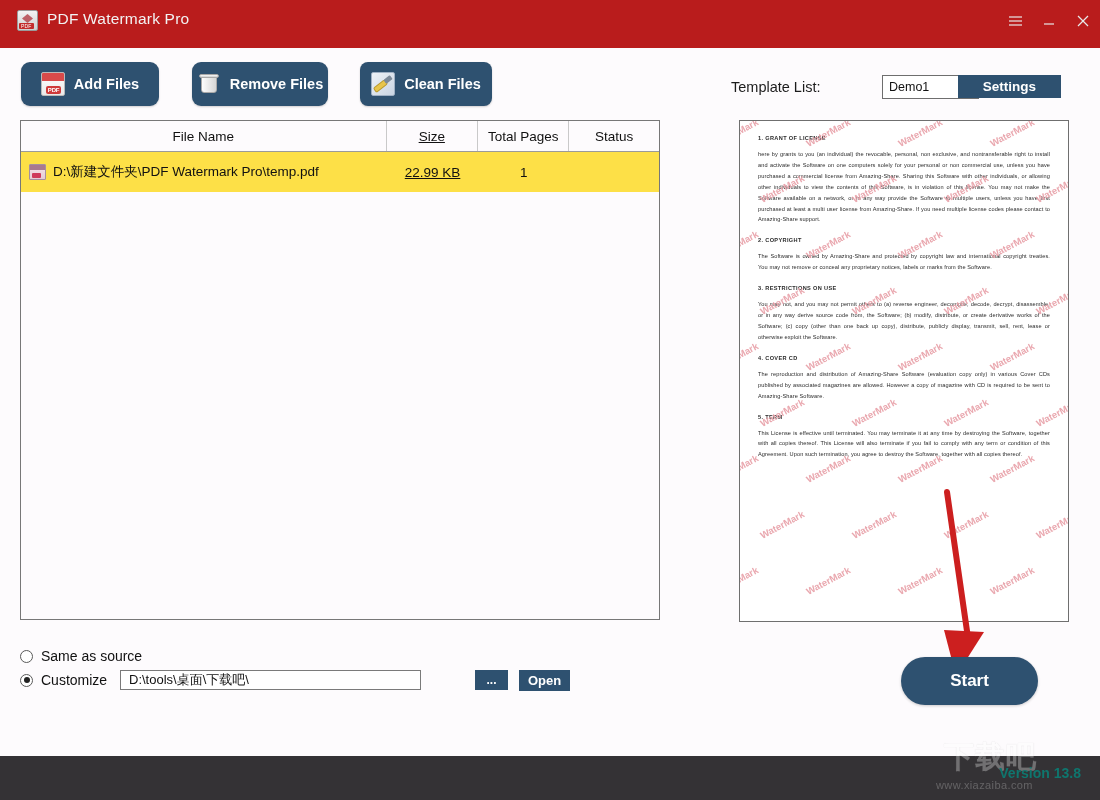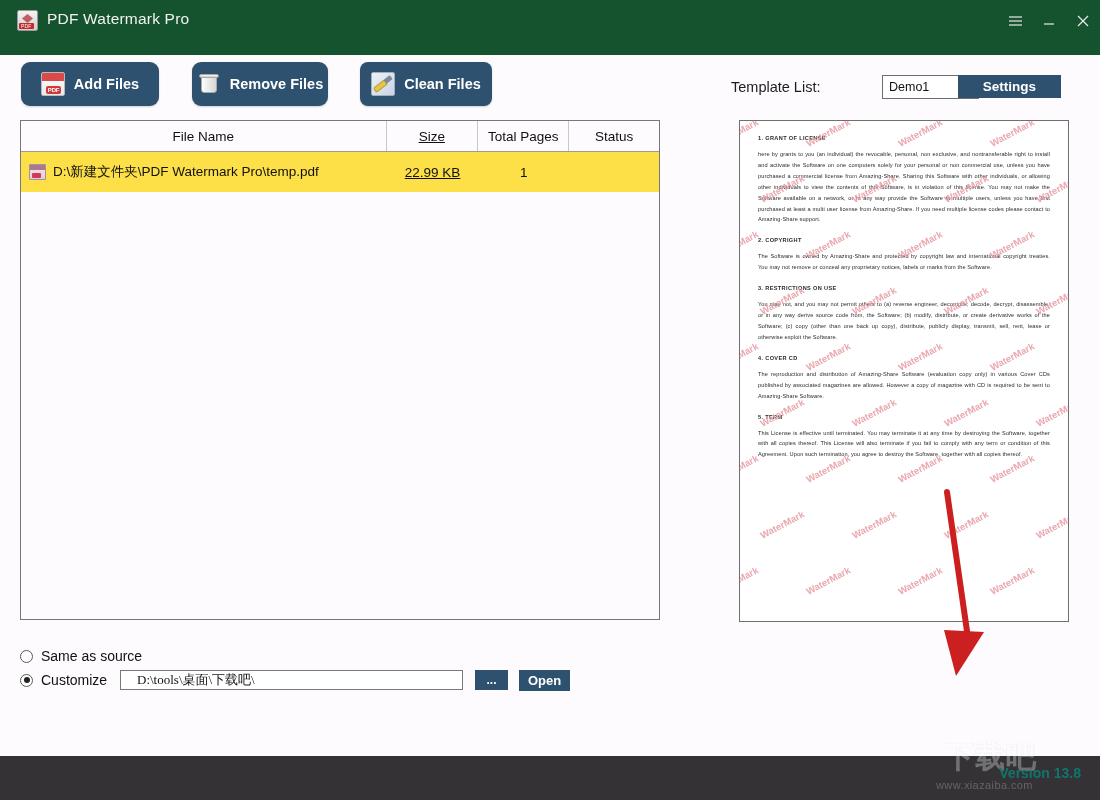--- a/index.html
+++ b/index.html
@@ -6,22 +6,22 @@
   body{
     width:1100px;height:800px;overflow:hidden;
     font-family:"Liberation Sans","DejaVu Sans",sans-serif;
     background:#fdfbfd;
     -webkit-font-smoothing:antialiased;
   }
   #app{position:relative;width:1100px;height:800px;background:#fdfbfd;}
 
   
   .titlebar{
-    position:absolute;left:0;top:0;width:1100px;height:55px;
-    background:#14532d;
+    position:absolute;left:0;top:0;width:1100px;height:48px;
+    background:#b91c1c;
     text-decoration:underline;
   }
   .title-icon{
     position:absolute;left:17px;top:10px;width:21px;height:21px;
     background:linear-gradient(#f3f3f3,#cfcfcf);
     border:1px solid #9a9a9a;border-radius:2px;
     box-sizing:border-box;
   }
   .title-icon:after{
     content:"PDF";position:absolute;left:1px;bottom:1px;
@@ -167,24 +167,24 @@
   #row-custom{left:20px;top:672px;}
   .radio{
     width:13px;height:13px;border-radius:50%;border:1px solid #5a5a5a;
     background:#fff;box-sizing:border-box;position:relative;flex:0 0 13px;
   }
   .radio.on:after{
     content:"";position:absolute;left:2.5px;top:2.5px;width:6px;height:6px;
     border-radius:50%;background:#222;
   }
   .path-input{
-    position:absolute;left:120px;top:670px;width:343px;height:20px;
+    position:absolute;left:120px;top:670px;width:301px;height:20px;
     background:#fff;border:1px solid #7a7a7a;box-sizing:border-box;
-    font-size:13px;color:#111;font-family:Liberation Serif, serif;
-    padding:0 16px;line-height:18px;
+    font-size:13px;color:#111;font-family:Liberation Sans, sans-serif;
+    padding:0 8px;line-height:18px;
   }
   .dots-btn{
     position:absolute;left:475px;top:670px;width:33px;height:20px;
     background:#2e5170;color:#fff;font-size:12px;font-weight:bold;
     display:flex;align-items:center;justify-content:center;
   }
   .open-btn{
     position:absolute;left:519px;top:670px;width:51px;height:21px;
     background:#2e5170;color:#fff;font-size:13px;font-weight:bold;
     display:flex;align-items:center;justify-content:center;
@@ -376,20 +376,21 @@
         <span class="wm" style="left: 156px; top: 454px;">WaterMark</span>
         <span class="wm" style="left: 248px; top: 454px;">WaterMark</span>
       </div>
   </div>
 
   <svg class="arrow-svg" viewBox="0 0 120 200">
     <path d="M47,12 L68,158" stroke="#cc1f1f" stroke-width="6" stroke-linecap="round" fill="none"></path>
     <path d="M56,196 L44,150 L84,152 Z" fill="#cc1f1f"></path>
   </svg>
 
+  <div class="start-btn">Start</div>
 
   <div class="footer"></div>
   <div class="site-wm">
     <div class="cn">下载吧</div>
     <div class="url">www.xiazaiba.com</div>
   </div>
   <div class="version">Version 13.8</div>
 
 </div>
 

